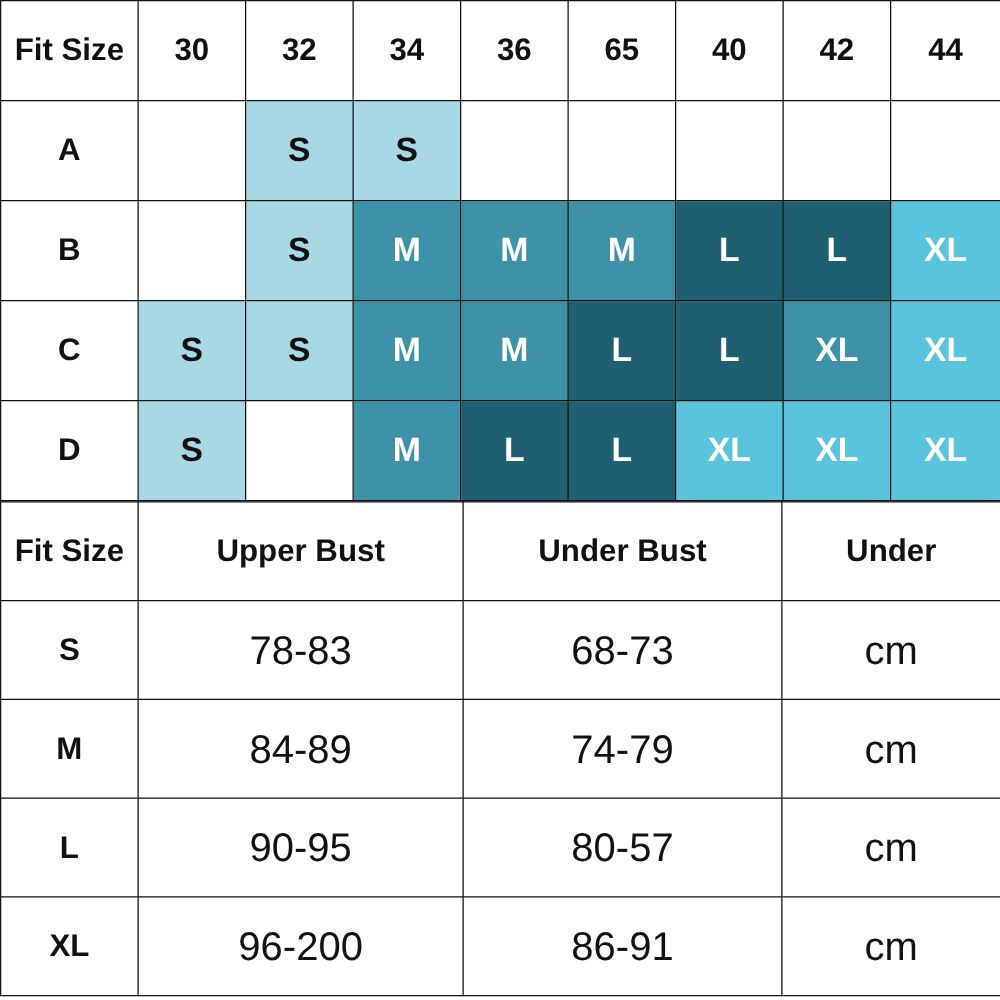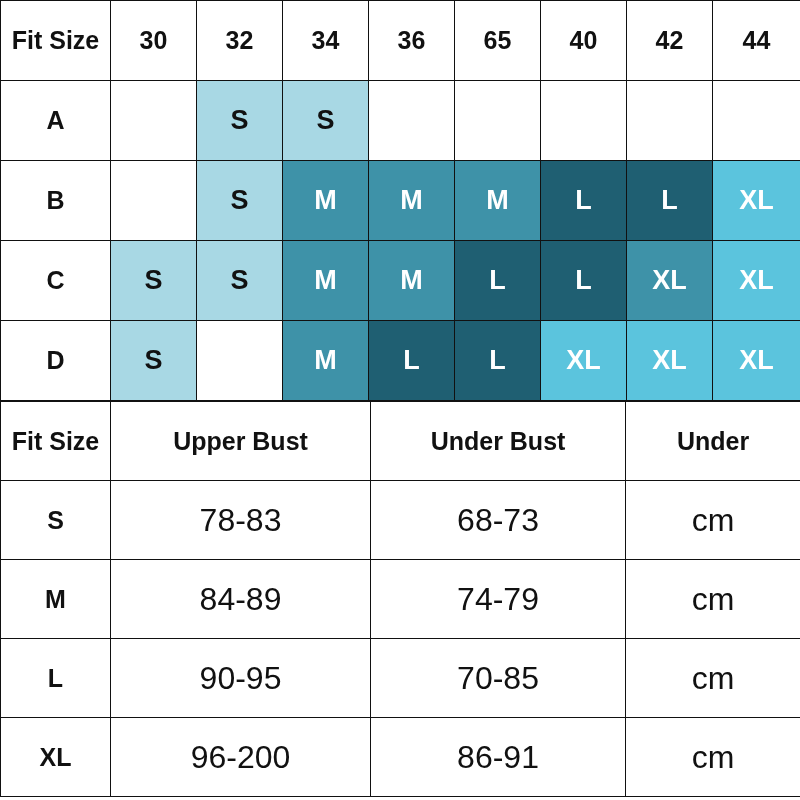--- a/index.html
+++ b/index.html
@@ -185,21 +185,21 @@
       <tr>
         <td class="msize">M</td>
         <td class="mval">84-89</td>
         <td class="mval">74-79</td>
         <td class="mval">cm</td>
       </tr>
 
       <tr>
         <td class="msize">L</td>
         <td class="mval">90-95</td>
-        <td class="mval">70-85</td>
+        <td class="mval">80-57</td>
         <td class="mval">cm</td>
       </tr>
 
       <tr>
         <td class="msize">XL</td>
         <td class="mval">96-200</td>
         <td class="mval">86-91</td>
         <td class="mval">cm</td>
       </tr>
     </tbody>

